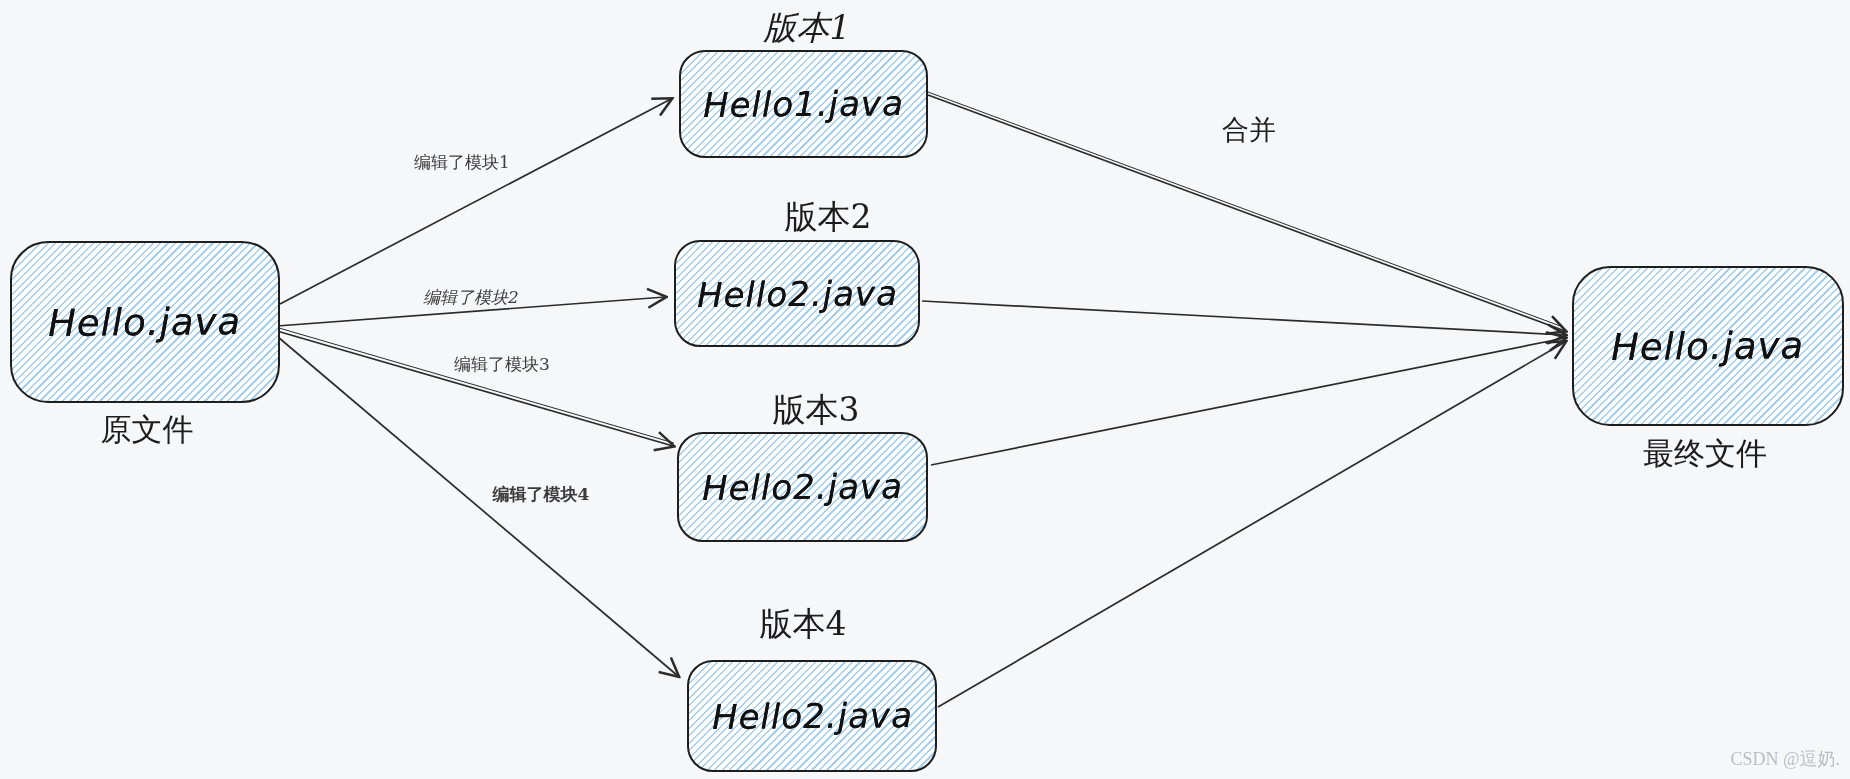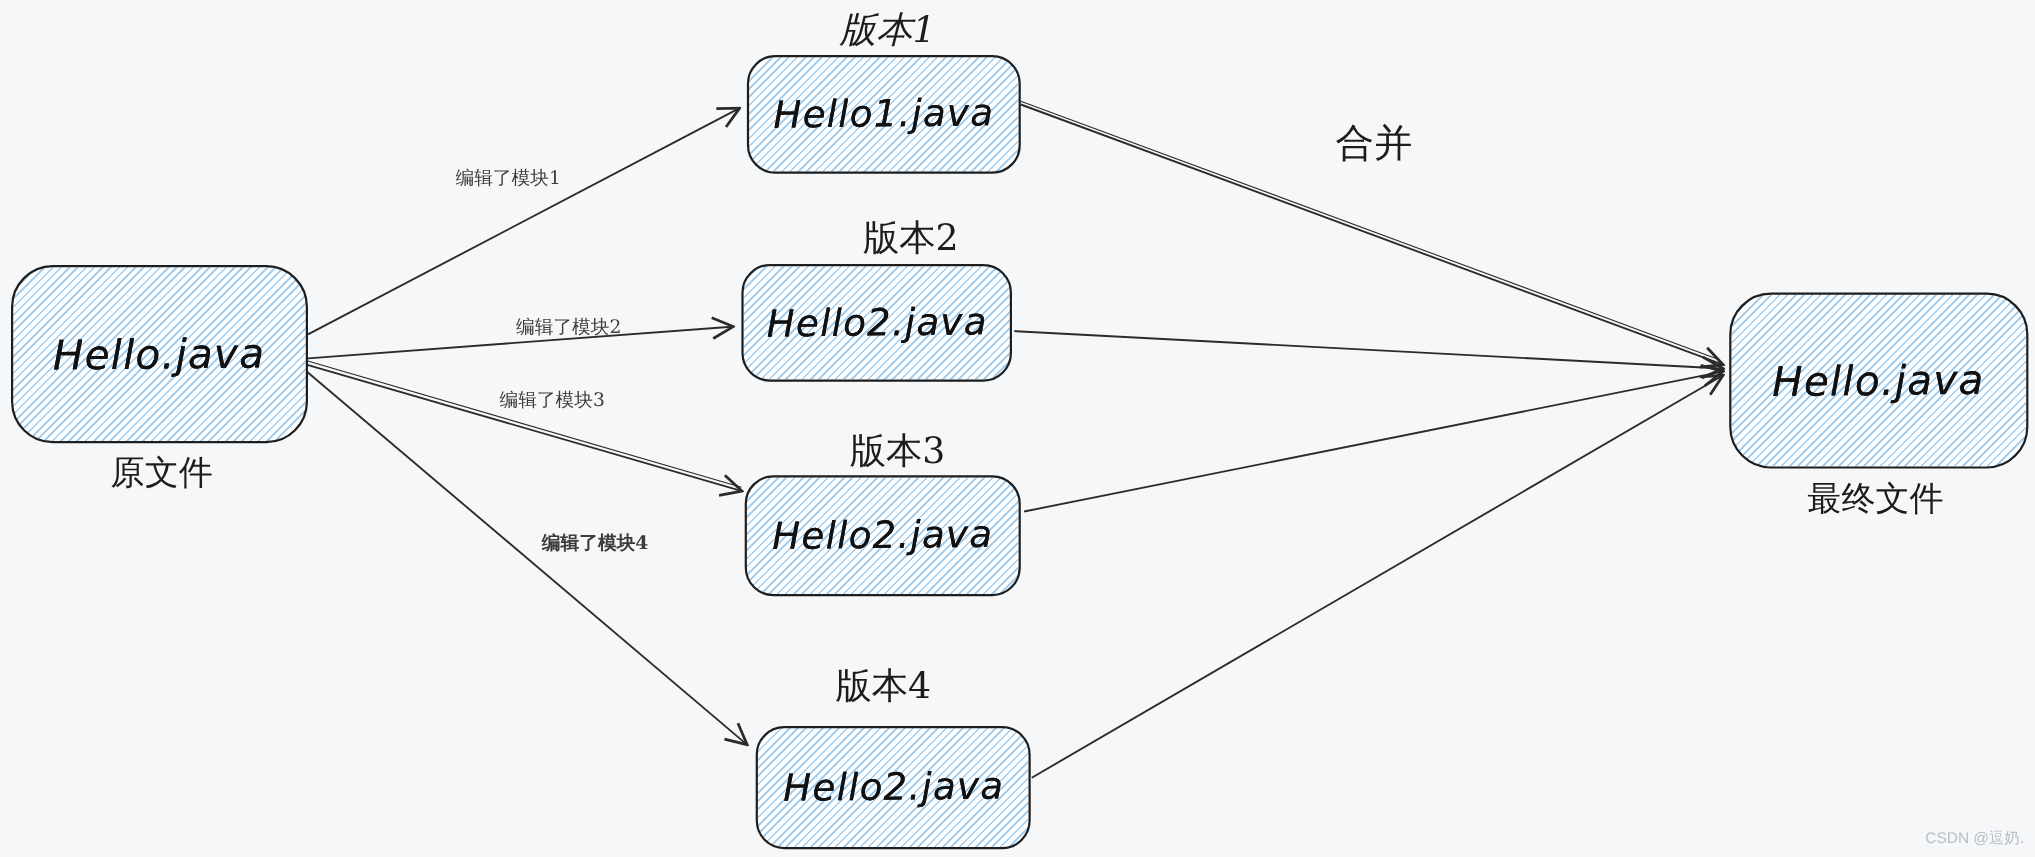--- a/index.html
+++ b/index.html
@@ -48,32 +48,32 @@
   .big .node-text { font-size: 37px; }
   .label {
     position: absolute;
     transform: translate(-50%, -50%);
     font-family: "DejaVu Serif", "Liberation Serif", serif;
     color: #1c1c1c;
     white-space: nowrap;
   }
   .version-title { font-size: 33px; }
   .caption { font-size: 31px; }
-  .merge-label { font-size: 35px; }
+  .merge-label { font-size: 27px; }
   .edge-label {
     font-size: 17px;
     color: #3c3c3c;
   }
   .watermark {
     position: absolute;
     right: 10px;
     bottom: 8px;
-    font-size: 14px;
+    font-size: 18px;
     color: #b8bdc6;
-    font-family: Liberation Sans, sans-serif;
+    font-family: Liberation Serif, serif;
   }
 </style>
 </head>
 <body>
 
 <div class="stage">
 
   <svg class="edge-layer" viewBox="0 0 1850 779">
     <defs>
       <marker id="arrow" viewBox="0 0 14 14" refX="12" refY="7" markerWidth="13" markerHeight="13" orient="auto-start-reverse">
@@ -102,21 +102,21 @@
   <div class="label version-title" style="left:807px; top:28px;font-style:italic;">版本1</div>
   <div class="node" style="left:679px; top:50px; width:249px; height:108px; border-radius:26px;">
     <span class="node-text">Hello1.java</span>
   </div>
   <div class="label edge-label" style="left:462px; top:162px;text-align:right;">编辑了模块1</div>
 
   <div class="label version-title" style="left:828px; top:217px;">版本2</div>
   <div class="node" style="left:674px; top:240px; width:246px; height:107px; border-radius:26px;">
     <span class="node-text">Hello2.java</span>
   </div>
-  <div class="label edge-label" style="left:517px; top:297px;">编辑了模块2</div>
+  <div class="label edge-label" style="left:471px; top:297px;font-style:italic;">编辑了模块2</div>
 
   <div class="label version-title" style="left:804px; top:410px;margin-left:12px;">版本3</div>
   <div class="node" style="left:677px; top:432px; width:251px; height:110px; border-radius:26px;">
     <span class="node-text">Hello2.java</span>
   </div>
   <div class="label edge-label" style="left:502px; top:364px;">编辑了模块3</div>
 
   <div class="label version-title" style="left:803px; top:624px;">版本4</div>
   <div class="node" style="left:687px; top:660px; width:250px; height:112px; border-radius:26px;">
     <span class="node-text">Hello2.java</span>

